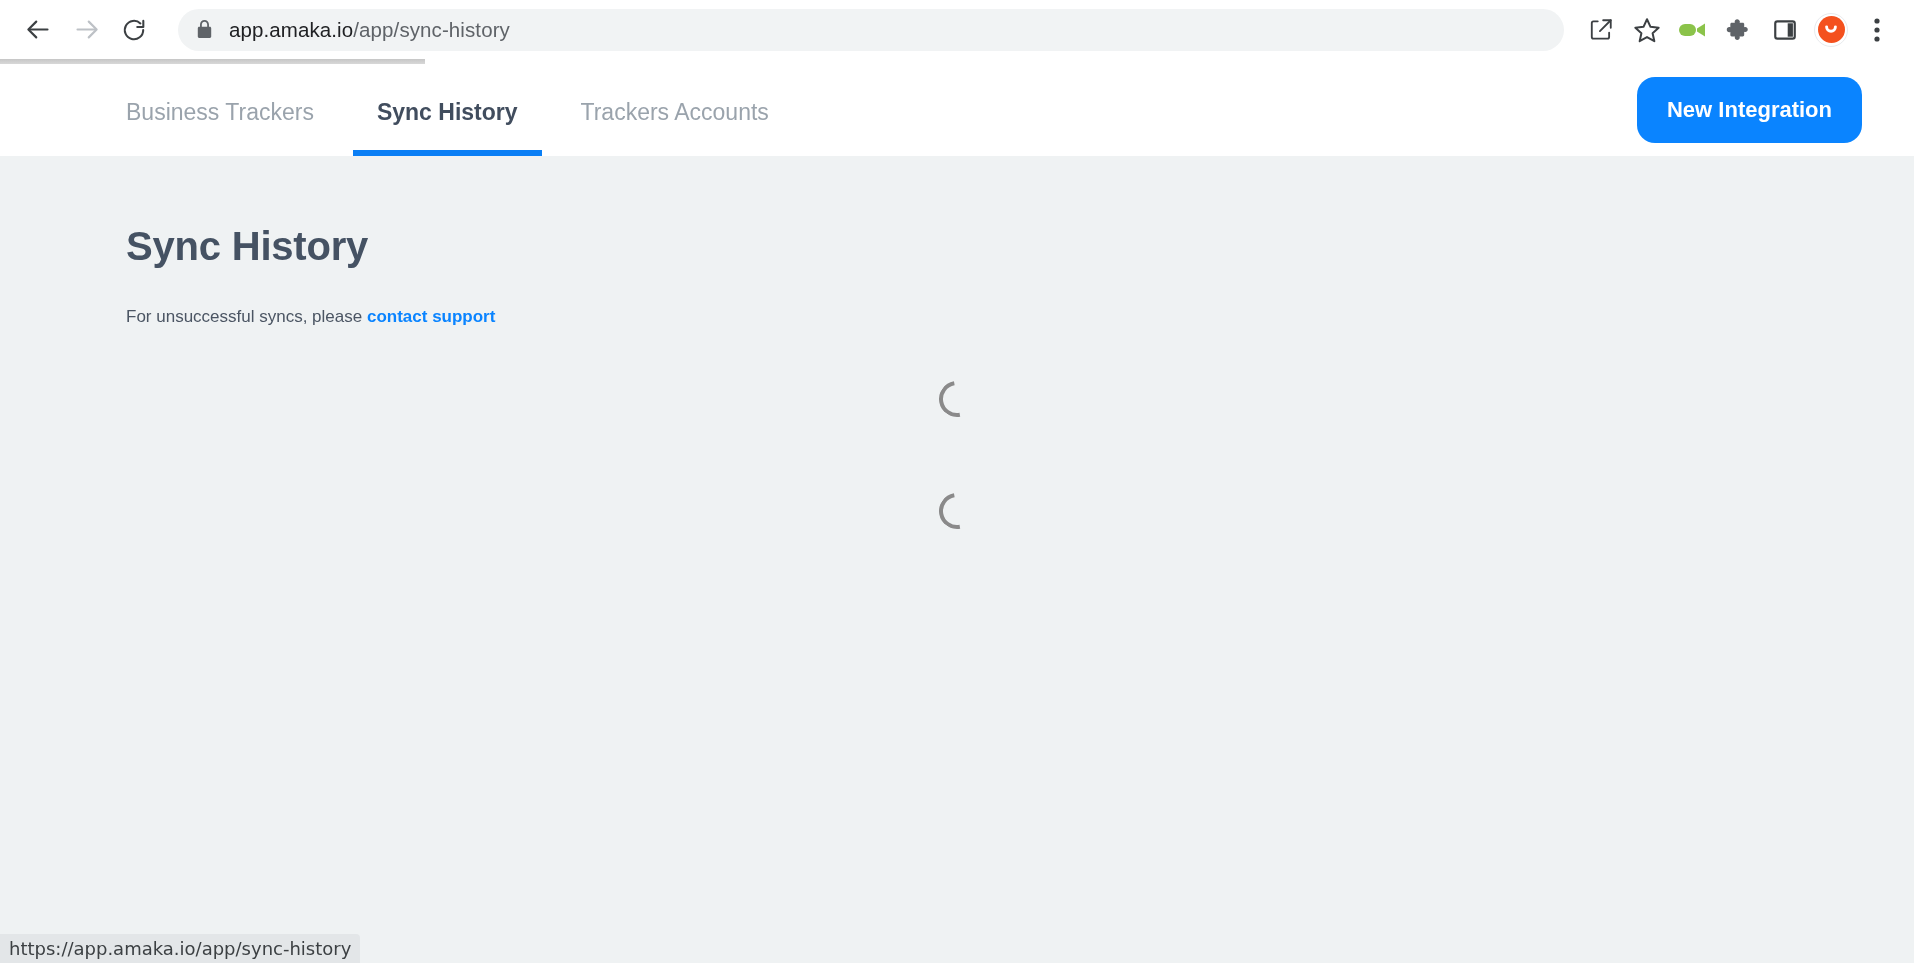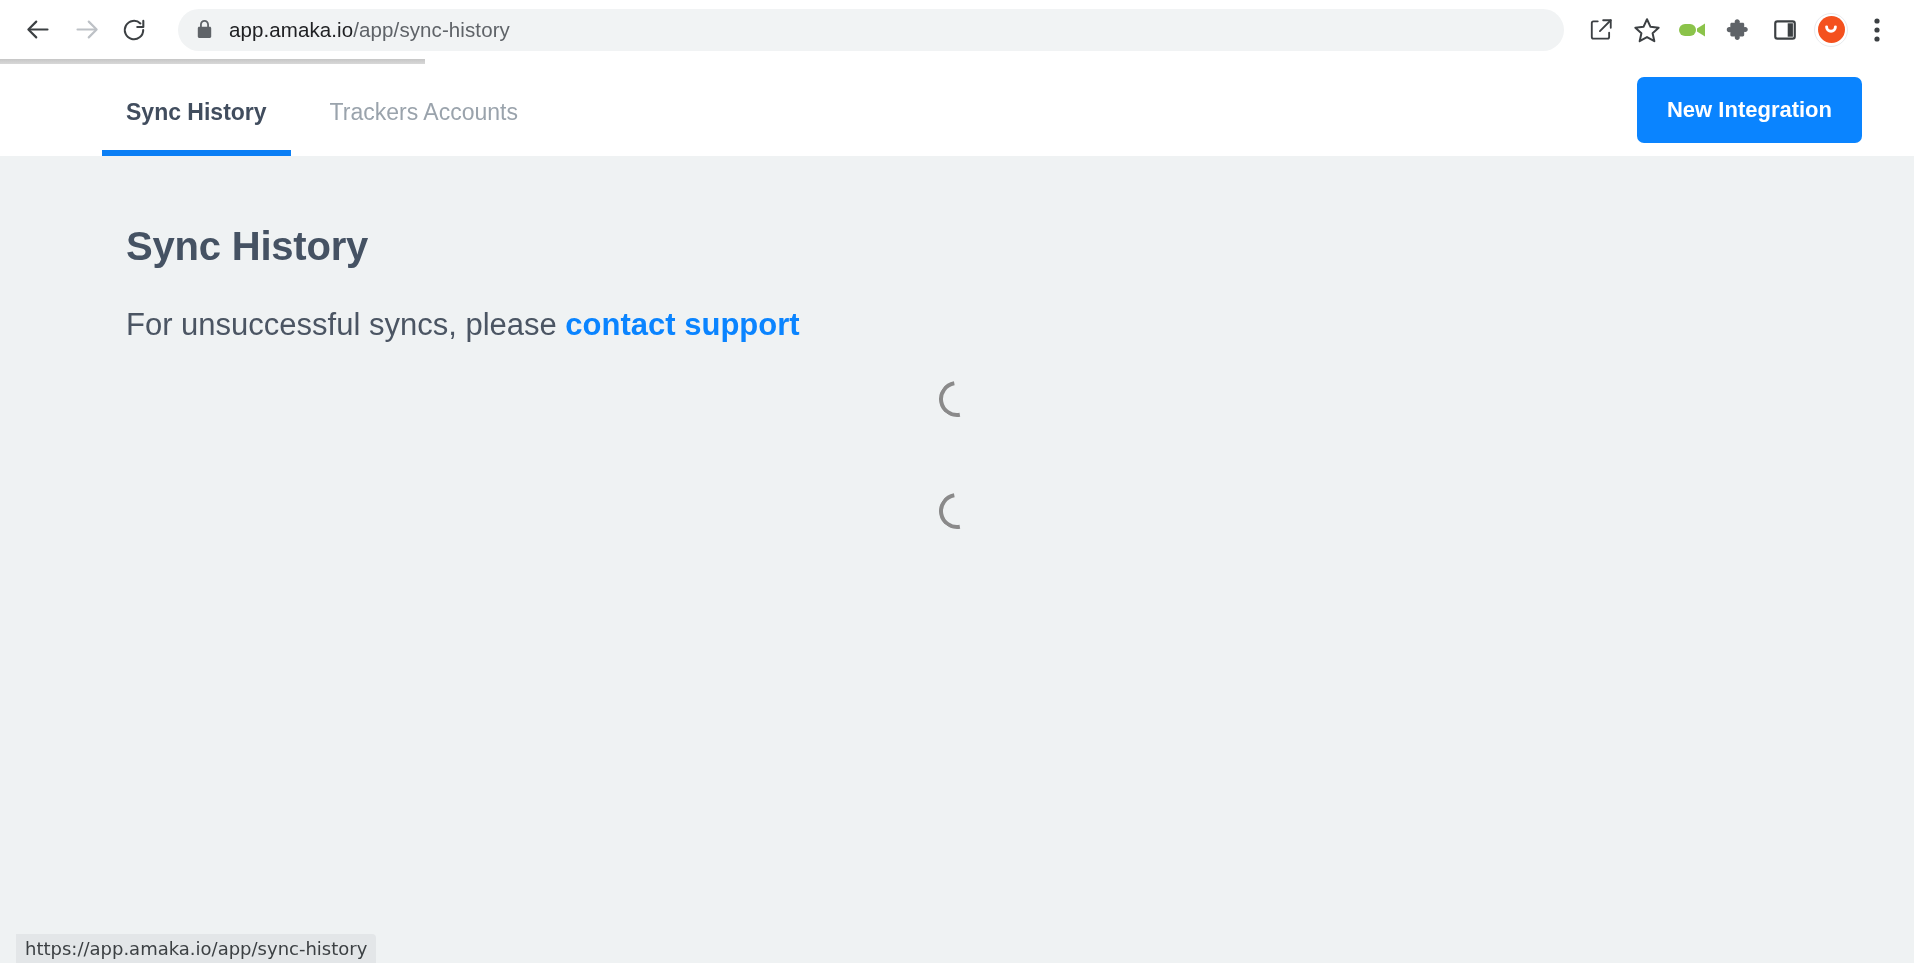--- a/index.html
+++ b/index.html
@@ -185,21 +185,21 @@
     background: #0b7ff5;
   }
   .new-integration-btn {
     margin-left: auto;
     align-self: center;
     background: #0a84ff;
     color: #ffffff;
     font-size: 22px;
     font-weight: bold;
     border: none;
-    border-radius: 7px;
+    border-radius: 18px;
     padding: 0 30px;
     height: 66px;
     cursor: pointer;
     font-family: "Liberation Sans", sans-serif;
     white-space: nowrap;
   }
 
   
   .main-content {
     padding: 68px 126px 0 126px;
@@ -207,21 +207,21 @@
     height: 735px;
   }
   .page-title {
     font-size: 40px;
     color: #455263;
     font-weight: bold;
     letter-spacing: -0.2px;
   }
   .page-subtitle {
     margin-top: 38px;
-    font-size: 31px;
+    font-size: 17px;
     color: #4b5563;
   }
   .support-link {
     color: #0a84ff;
     font-weight: bold;
     text-decoration: none;
     cursor: pointer;
   }
 
   
@@ -240,21 +240,21 @@
     border-top-color: transparent;
     border-right-color: transparent;
     border-radius: 50%;
     transform: rotate(35deg);
   }
   .spinner-gap { height: 76px; }
 
   
   .status-bar {
     position: absolute;
-    left: 16px; bottom: 0;
+    left: 0; bottom: 0;
     height: 29px;
     background: #e3e6e8;
     border-top-right-radius: 4px;
     display: flex;
     align-items: center;
     padding: 0 9px;
     max-width: 638px;
   }
   .status-bar-text {
     font-size: 18px;
@@ -376,20 +376,23 @@
 </div>
 
 <div class="load-progress-track"></div>
 <div class="load-progress-bar"></div>
 <div class="toolbar-shadow"></div>
 
 <div class="page">
 
 
   <div class="tab-bar">
+    <div class="tab">
+      <span>Business Trackers</span>
+    </div>
     <div class="tab active">
       <span>Sync History</span>
     </div>
     <div class="tab">
       <span>Trackers Accounts</span>
     </div>
     <button class="new-integration-btn">New Integration</button>
   </div>
 
   <div class="main-content">

